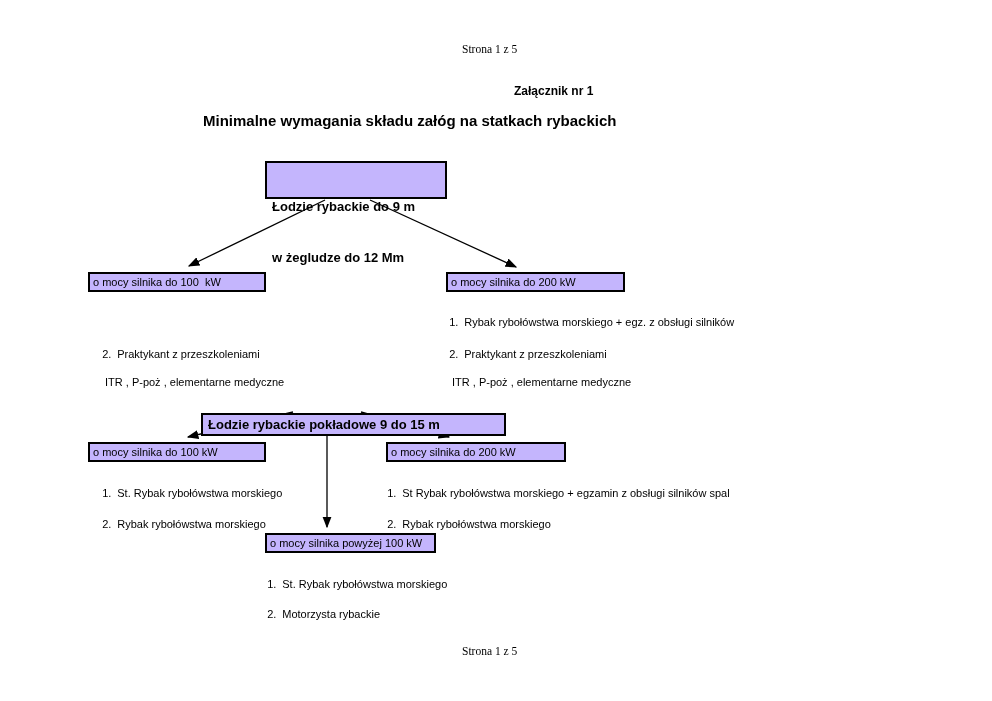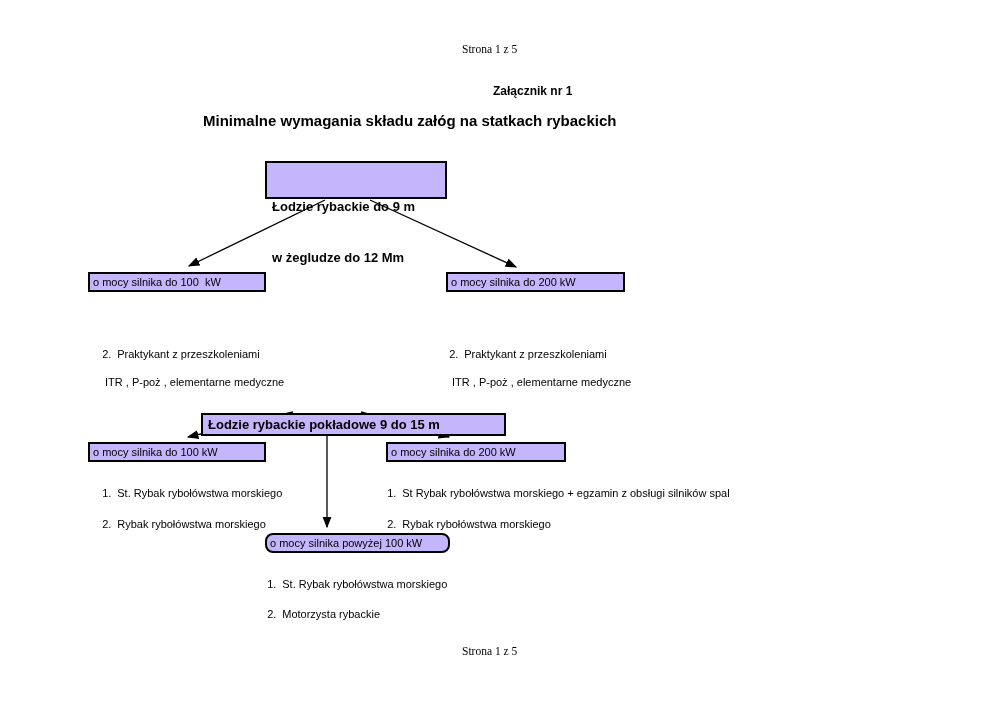--- a/index.html
+++ b/index.html
@@ -20,21 +20,21 @@
   .li .num { display:inline-block; width:15px; }
   .li .sub { padding-left:15px; }
   svg.arrows { position:absolute; left:0; top:0; }
 </style>
 </head>
 <body>
 
 <div class="page">
 
   <div class="pagenum" style="left:462px; top:42px;">Strona 1 z 5</div>
-  <div class="annex" style="left:493px; top:84px;">Załącznik nr 1</div>
+  <div class="annex" style="left:514px; top:84px;">Załącznik nr 1</div>
   <div class="title" style="left:203px; top:112px;">Minimalne wymagania składu załóg na statkach rybackich</div>
 
   <svg class="arrows" width="992" height="701" viewBox="0 0 992 701">
     <defs>
       <marker id="ah" markerWidth="9" markerHeight="7" refX="8" refY="3.5" orient="auto">
         <path d="M0,0 L9,3.5 L0,7 Z" fill="#000000"></path>
       </marker>
     </defs>
     <line x1="325" y1="200" x2="189" y2="266" stroke="#000000" stroke-width="1.3" marker-end="url(#ah)"></line>
     <line x1="370" y1="200" x2="516" y2="267" stroke="#000000" stroke-width="1.3" marker-end="url(#ah)"></line>
@@ -49,20 +49,23 @@
   </div>
 
   <div class="box leaf" style="left:88px; top:272px; width:178px; height:20px;">o mocy silnika do 100  kW</div>
   <div class="box leaf" style="left:446px; top:272px; width:179px; height:20px;">o mocy silnika do 200 kW</div>
 
   <div class="li" style="left:90px; top:333px;">
     <span class="num">2.</span><span>Praktykant z przeszkoleniami</span>
     <div class="sub">ITR , P-poż , elementarne medyczne</div>
   </div>
 
+  <div class="li" style="left:437px; top:301px;">
+    <span class="num">1.</span><span>Rybak rybołówstwa morskiego + egz. z obsługi silników</span>
+  </div>
   <div class="li" style="left:437px; top:333px;">
     <span class="num">2.</span><span>Praktykant z przeszkoleniami</span>
     <div class="sub">ITR , P-poż , elementarne medyczne</div>
   </div>
 
   <div class="box main" style="left:201px; top:389px; width:305px; height:23px;margin-top:24px;">Łodzie rybackie pokładowe 9 do 15 m</div>
 
   <div class="box leaf" style="left:88px; top:442px; width:178px; height:20px;">o mocy silnika do 100 kW</div>
   <div class="box leaf" style="left:386px; top:442px; width:180px; height:20px;">o mocy silnika do 200 kW</div>
 
@@ -73,21 +76,21 @@
     <span class="num">2.</span><span>Rybak rybołówstwa morskiego</span>
   </div>
 
   <div class="li" style="left:375px; top:472px;">
     <span class="num">1.</span><span>St Rybak rybołówstwa morskiego + egzamin z obsługi silników spal</span>
   </div>
   <div class="li" style="left:375px; top:503px;">
     <span class="num">2.</span><span>Rybak rybołówstwa morskiego</span>
   </div>
 
-  <div class="box leaf" style="left:265px; top:533px; width:185px; height:20px;border-radius:8px;">o mocy silnika powyżej 100 kW</div>
+  <div class="box leaf" style="left:265px; top:533px; width:171px; height:20px;">o mocy silnika powyżej 100 kW</div>
 
   <div class="li" style="left:255px; top:563px;">
     <span class="num">1.</span><span>St. Rybak rybołówstwa morskiego</span>
   </div>
   <div class="li" style="left:255px; top:593px;">
     <span class="num">2.</span><span>Motorzysta rybackie</span>
   </div>
 
   <div class="pagenum" style="left:462px; top:644px;">Strona 1 z 5</div>
 

